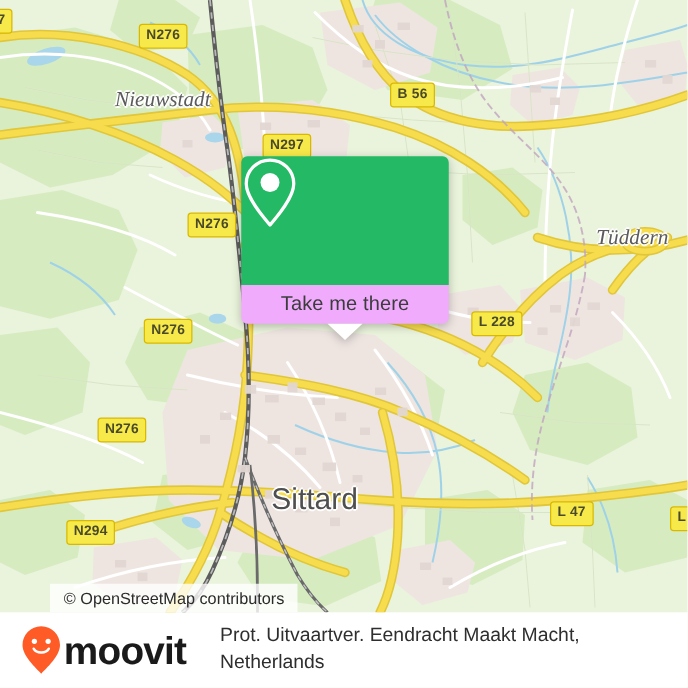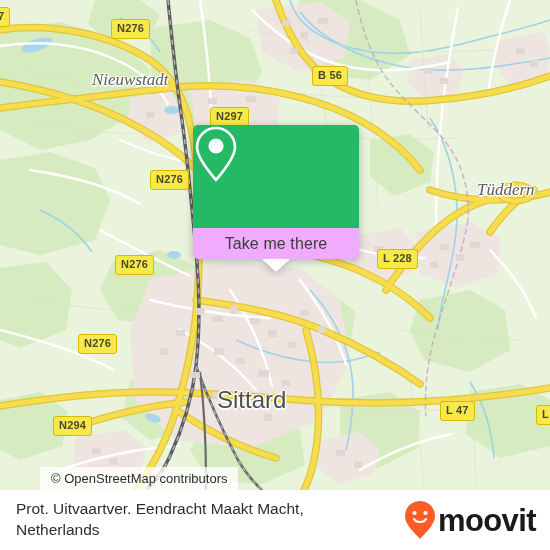--- a/index.html
+++ b/index.html
@@ -378,26 +378,26 @@
         <div id="callout-tail"></div>
       </div>
     </div>
 
     <div id="attribution">
       <span>© OpenStreetMap contributors</span>
     </div>
   </div>
 
   <div id="footer">
-    <div id="footer-title">Prot. Uitvaartver. Eendracht Maakt Macht, Netherlands</div>
-
     <div id="moovit-logo">
       <svg width="34" height="40" viewBox="0 0 34 40">
         <path d="M17 1 C8.7 1 2 7.7 2 16 C2 25 13 34.5 17 39 C21 34.5 32 25 32 16 C32 7.7 25.3 1 17 1 Z" fill="#ff5b26"></path>
         <circle cx="11.5" cy="13" r="2.1" fill="#ffffff"></circle>
         <circle cx="22.5" cy="13" r="2.1" fill="#ffffff"></circle>
         <path d="M11 19 C13 23 21 23 23 19" fill="none" stroke="#ffffff" stroke-width="2.1" stroke-linecap="round"></path>
       </svg>
       <span id="moovit-wordmark">moovit</span>
     </div>
+
+    <div id="footer-title">Prot. Uitvaartver. Eendracht Maakt Macht, Netherlands</div>
   </div>
 
 </div>
 
 </body></html>

